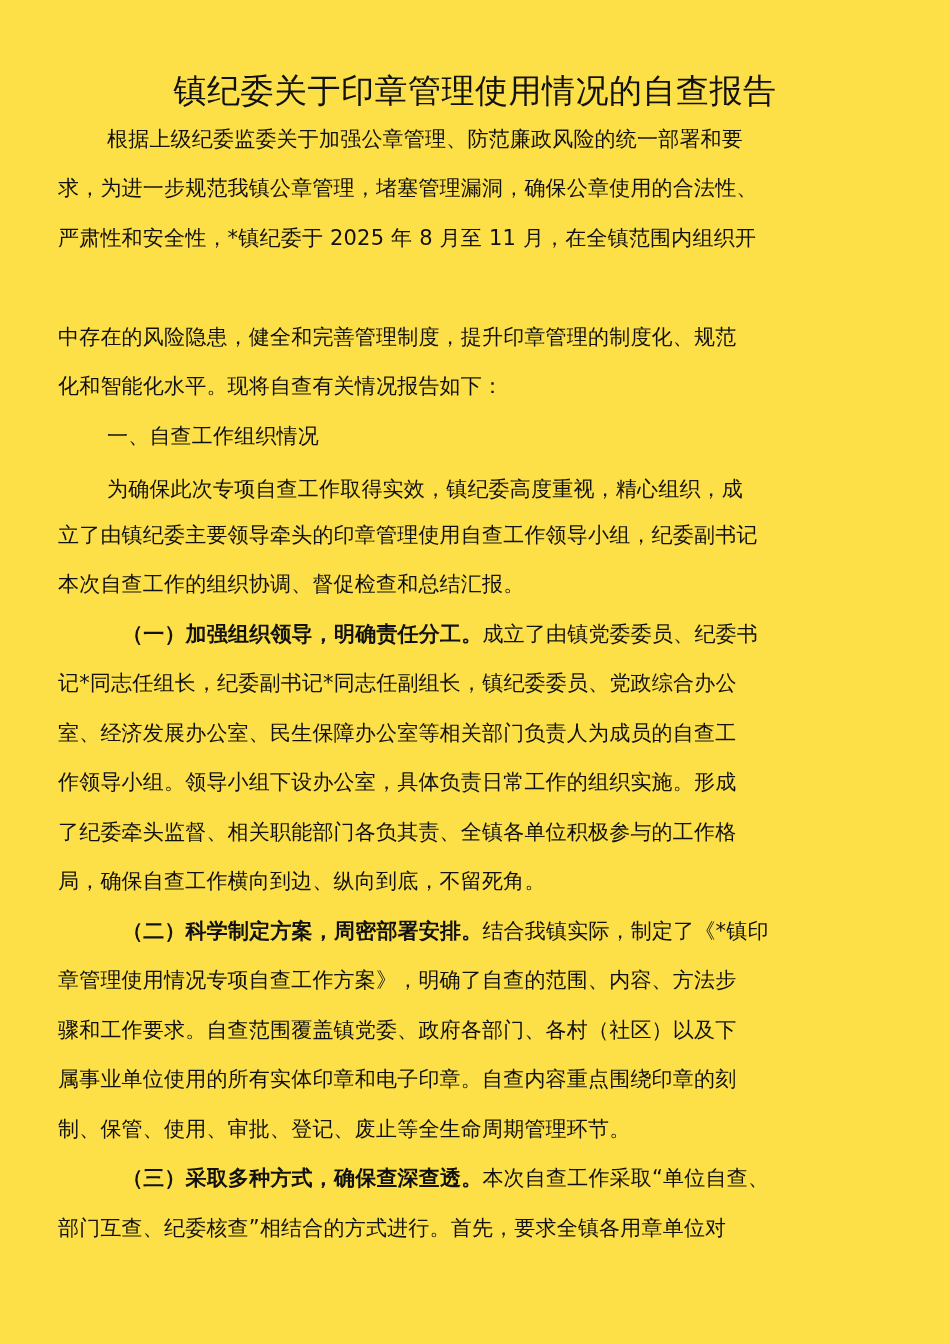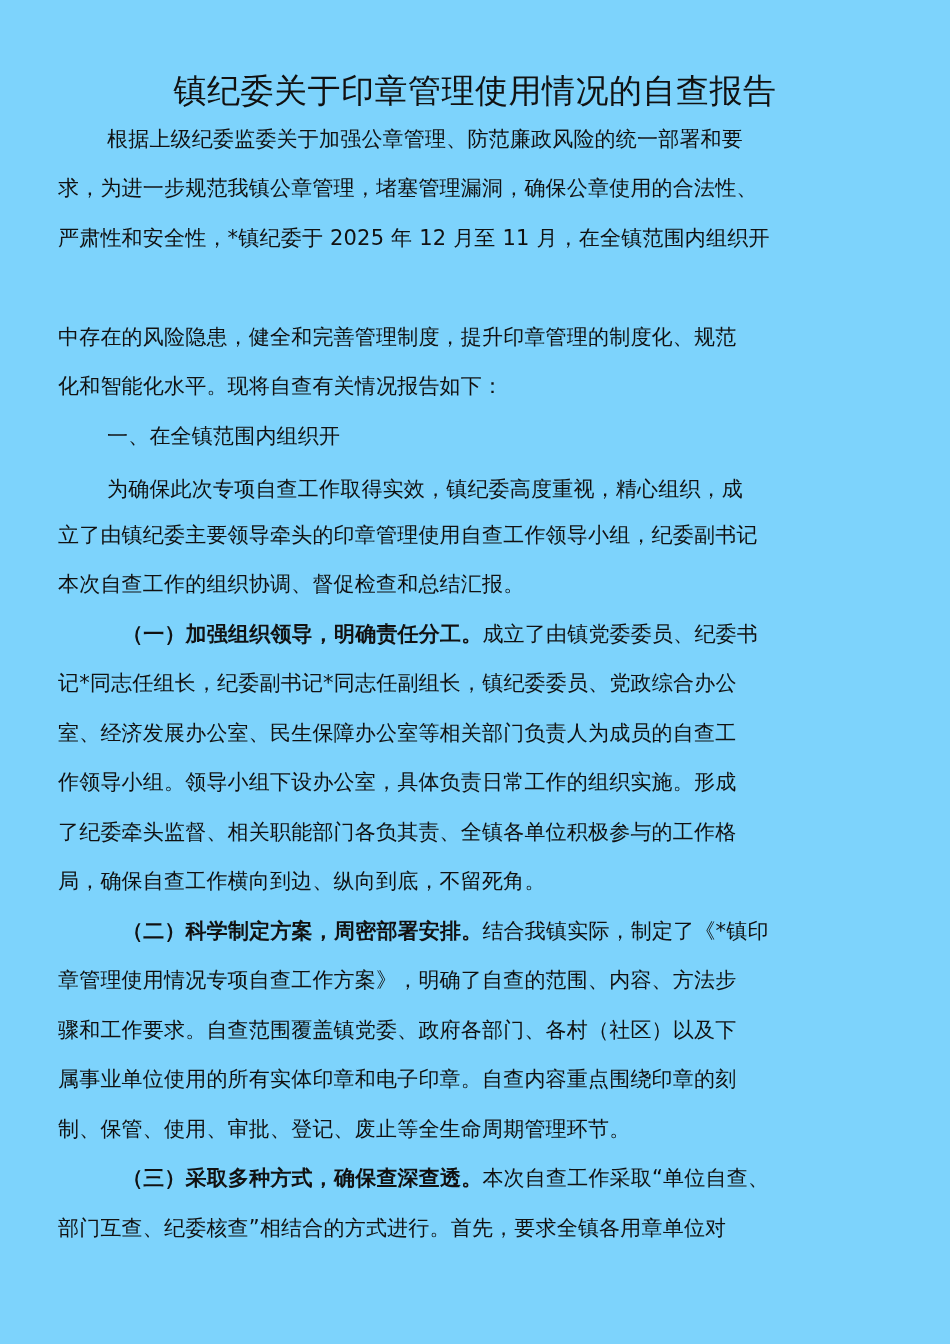--- a/index.html
+++ b/index.html
@@ -14,21 +14,21 @@
       overflow: hidden;
       font-family: "DejaVu Sans", "Liberation Sans", sans-serif;
       color: #111111;
     }
     .page {
       position: absolute;
       left: 0;
       top: 0;
       width: 950px;
       height: 1344px;
-      background: #7dd3fc;
+      background: #fde047;
     }
     .title {
       position: absolute;
       left: 0;
       top: 66px;
       width: 950px;
       text-align: center;
       font-size: 33px;
       line-height: 50px;
       letter-spacing: 0.5px;
@@ -51,25 +51,25 @@
   </style>
 </head>
 <body>
 
 <div class="page">
 
   <div class="title">镇纪委关于印章管理使用情况的自查报告</div>
 
   <div class="line indent" style="top:114px">根据上级纪委监委关于加强公章管理、防范廉政风险的统一部署和要</div>
   <div class="line" style="top:163px">求，为进一步规范我镇公章管理，堵塞管理漏洞，确保公章使用的合法性、</div>
-  <div class="line" style="top:213px">严肃性和安全性，*镇纪委于 2025 年 12 月至 11 月，在全镇范围内组织开</div>
+  <div class="line" style="top:213px">严肃性和安全性，*镇纪委于 2025 年 8 月至 11 月，在全镇范围内组织开</div>
   <div class="line" style="top:312px">中存在的风险隐患，健全和完善管理制度，提升印章管理的制度化、规范</div>
   <div class="line" style="top:361px">化和智能化水平。现将自查有关情况报告如下：</div>
 
-  <div class="line indent" style="top:411px">一、在全镇范围内组织开</div>
+  <div class="line indent" style="top:411px">一、自查工作组织情况</div>
 
   <div class="line indent" style="top:464px">为确保此次专项自查工作取得实效，镇纪委高度重视，精心组织，成</div>
   <div class="line" style="top:510px">立了由镇纪委主要领导牵头的印章管理使用自查工作领导小组，纪委副书记</div>
   <div class="line" style="top:559px">本次自查工作的组织协调、督促检查和总结汇报。</div>
 
   <div class="line indent-bold" style="top:609px">
     <span class="bold">（一）加强组织领导，明确责任分工。</span><span>成立了由镇党委委员、纪委书</span>
   </div>
   <div class="line" style="top:658px">记*同志任组长，纪委副书记*同志任副组长，镇纪委委员、党政综合办公</div>
   <div class="line" style="top:708px">室、经济发展办公室、民生保障办公室等相关部门负责人为成员的自查工</div>

